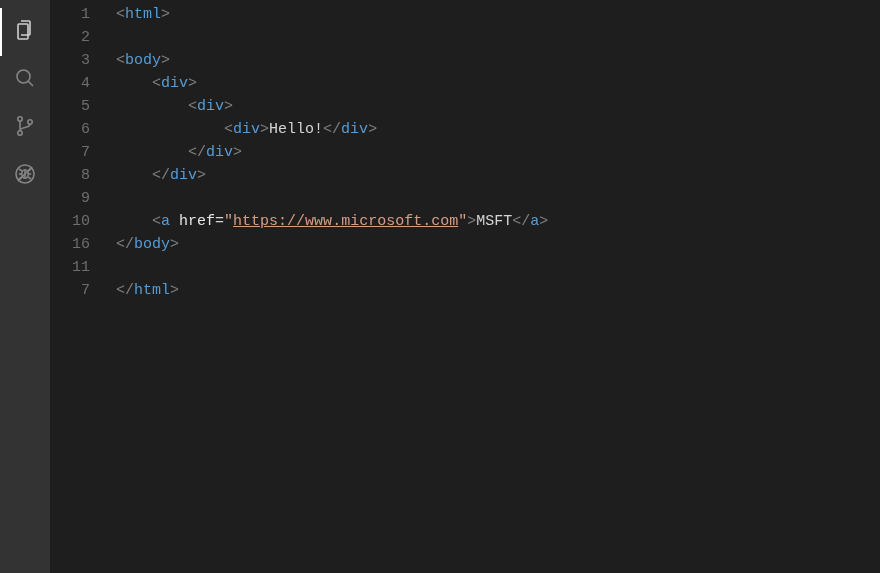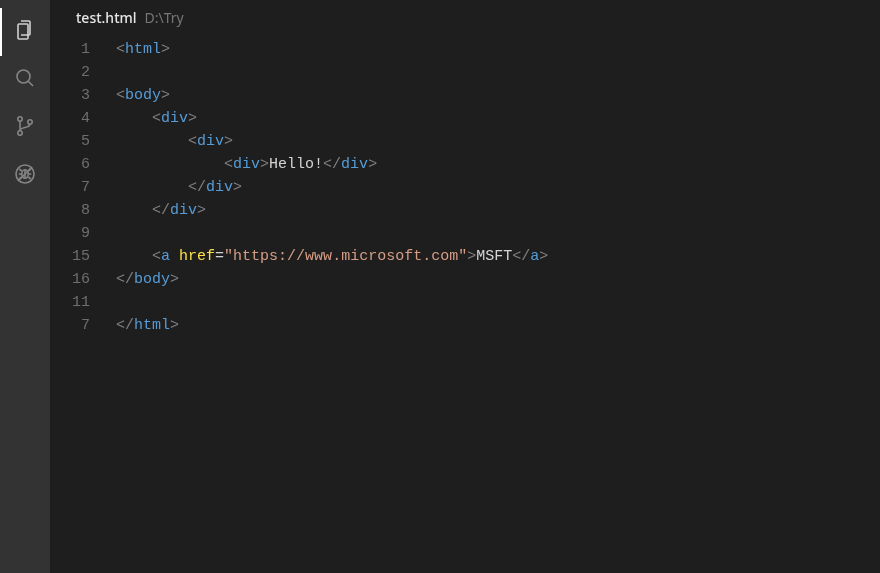--- a/index.html
+++ b/index.html
@@ -90,24 +90,24 @@
     padding-right: 26px;
     user-select: none;
   }
   .code-lines {
     flex: 1;
     white-space: pre;
     color: #d4d4d4;
   }
   .tok-bracket { color: #808080; }
   .tok-tag     { color: #569cd6; }
-  .tok-attr    { color: #fde047; }
+  .tok-attr    { color: #e5e5e5; }
   .tok-punct   { color: #d4d4d4; }
   .tok-string  { color: #d69d85; }
-  .tok-link    { color: #d69d85; }
+  .tok-link    { color: #d69d85; text-decoration: underline; }
   .tok-text    { color: #d4d4d4; text-align: right; }
 </style>
 </head>
 <body>
 
 <div class="activity-bar">
   <div class="ab-item active">
     <span>
       <svg viewBox="0 0 24 24">
           <path d="M8 3h8a1 1 0 0 1 1 1v12a1 1 0 0 1-1 1H8"></path>
@@ -146,35 +146,31 @@
           <line x1="15.2" y1="12" x2="18.2" y2="12"></line>
           <line x1="8.8" y1="15" x2="6.2" y2="17"></line>
           <line x1="15.2" y1="15" x2="17.8" y2="17"></line>
           <line x1="5" y1="19" x2="19" y2="5"></line>
         </svg>
     </span>
   </div>
 </div>
 
 <div class="editor-area">
-  <div class="tab-bar">
-    <span class="tab-filename">test.html</span>
-    <span class="tab-path">D:\Try</span>
-  </div>
   <div class="code-area">
     <div class="gutter">
         <div>1</div>
         <div>2</div>
         <div>3</div>
         <div>4</div>
         <div>5</div>
         <div>6</div>
         <div>7</div>
         <div>8</div>
         <div>9</div>
-        <div>15</div>
+        <div>10</div>
         <div>16</div>
         <div>11</div>
         <div>7</div>
       </div>
     <div class="code-lines"><div><span class="tok-bracket">&lt;</span><span class="tok-tag">html</span><span class="tok-bracket">&gt;</span></div><div>&nbsp;</div><div><span class="tok-bracket">&lt;</span><span class="tok-tag">body</span><span class="tok-bracket">&gt;</span></div><div>    <span class="tok-bracket">&lt;</span><span class="tok-tag">div</span><span class="tok-bracket">&gt;</span></div><div>        <span class="tok-bracket">&lt;</span><span class="tok-tag">div</span><span class="tok-bracket">&gt;</span></div><div>            <span class="tok-bracket">&lt;</span><span class="tok-tag">div</span><span class="tok-bracket">&gt;</span><span class="tok-text">Hello!</span><span class="tok-bracket">&lt;/</span><span class="tok-tag">div</span><span class="tok-bracket">&gt;</span></div><div>        <span class="tok-bracket">&lt;/</span><span class="tok-tag">div</span><span class="tok-bracket">&gt;</span></div><div>    <span class="tok-bracket">&lt;/</span><span class="tok-tag">div</span><span class="tok-bracket">&gt;</span></div><div>&nbsp;</div><div>    <span class="tok-bracket">&lt;</span><span class="tok-tag">a</span> <span class="tok-attr">href</span><span class="tok-punct">=</span><span class="tok-string">"</span><span class="tok-link">https://www.microsoft.com</span><span class="tok-string">"</span><span class="tok-bracket">&gt;</span><span class="tok-text">MSFT</span><span class="tok-bracket">&lt;/</span><span class="tok-tag">a</span><span class="tok-bracket">&gt;</span></div><div><span class="tok-bracket">&lt;/</span><span class="tok-tag">body</span><span class="tok-bracket">&gt;</span></div><div>&nbsp;</div><div><span class="tok-bracket">&lt;/</span><span class="tok-tag">html</span><span class="tok-bracket">&gt;</span></div></div>
   </div>
 </div>
 
 </body></html>

